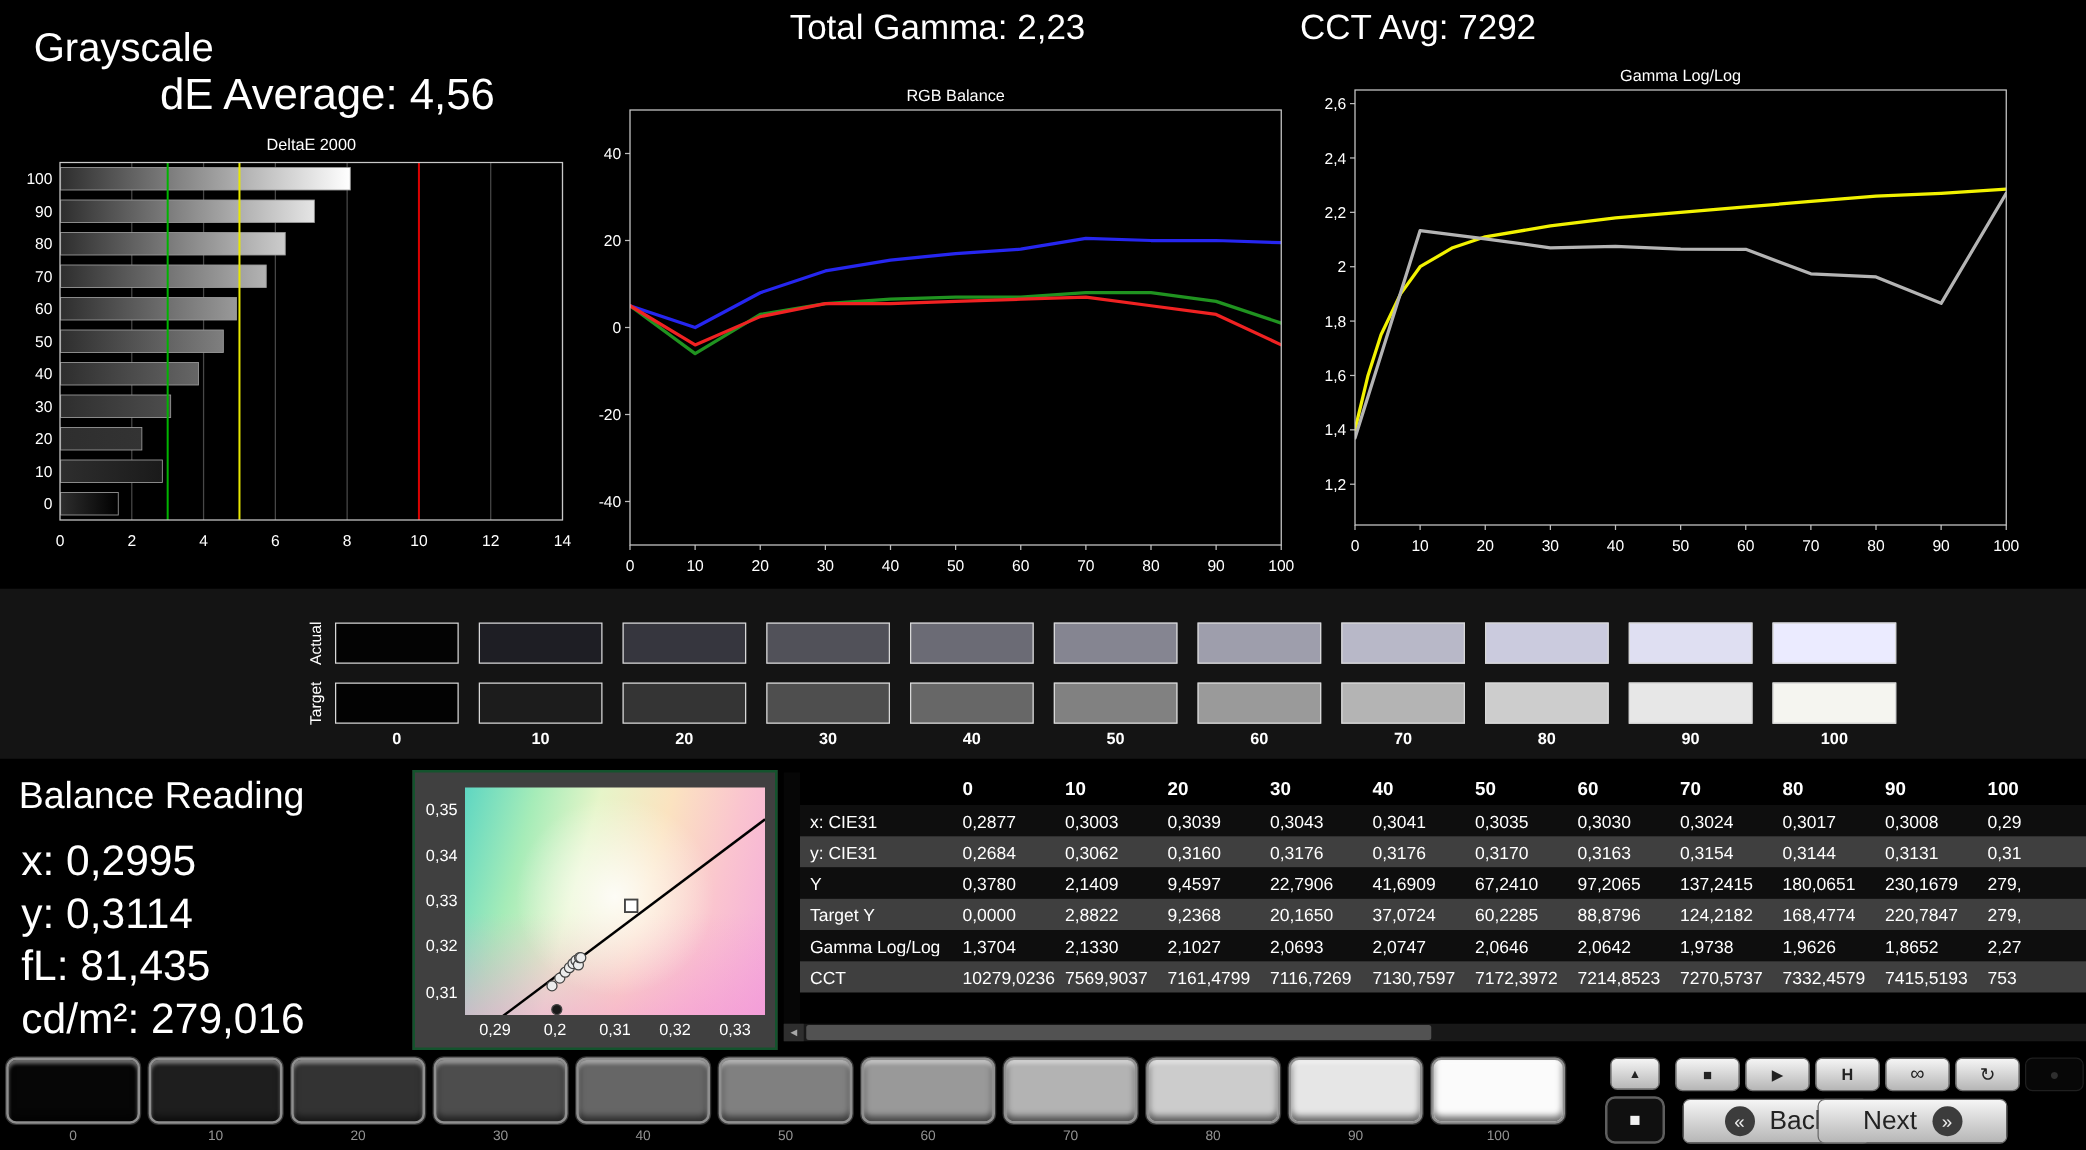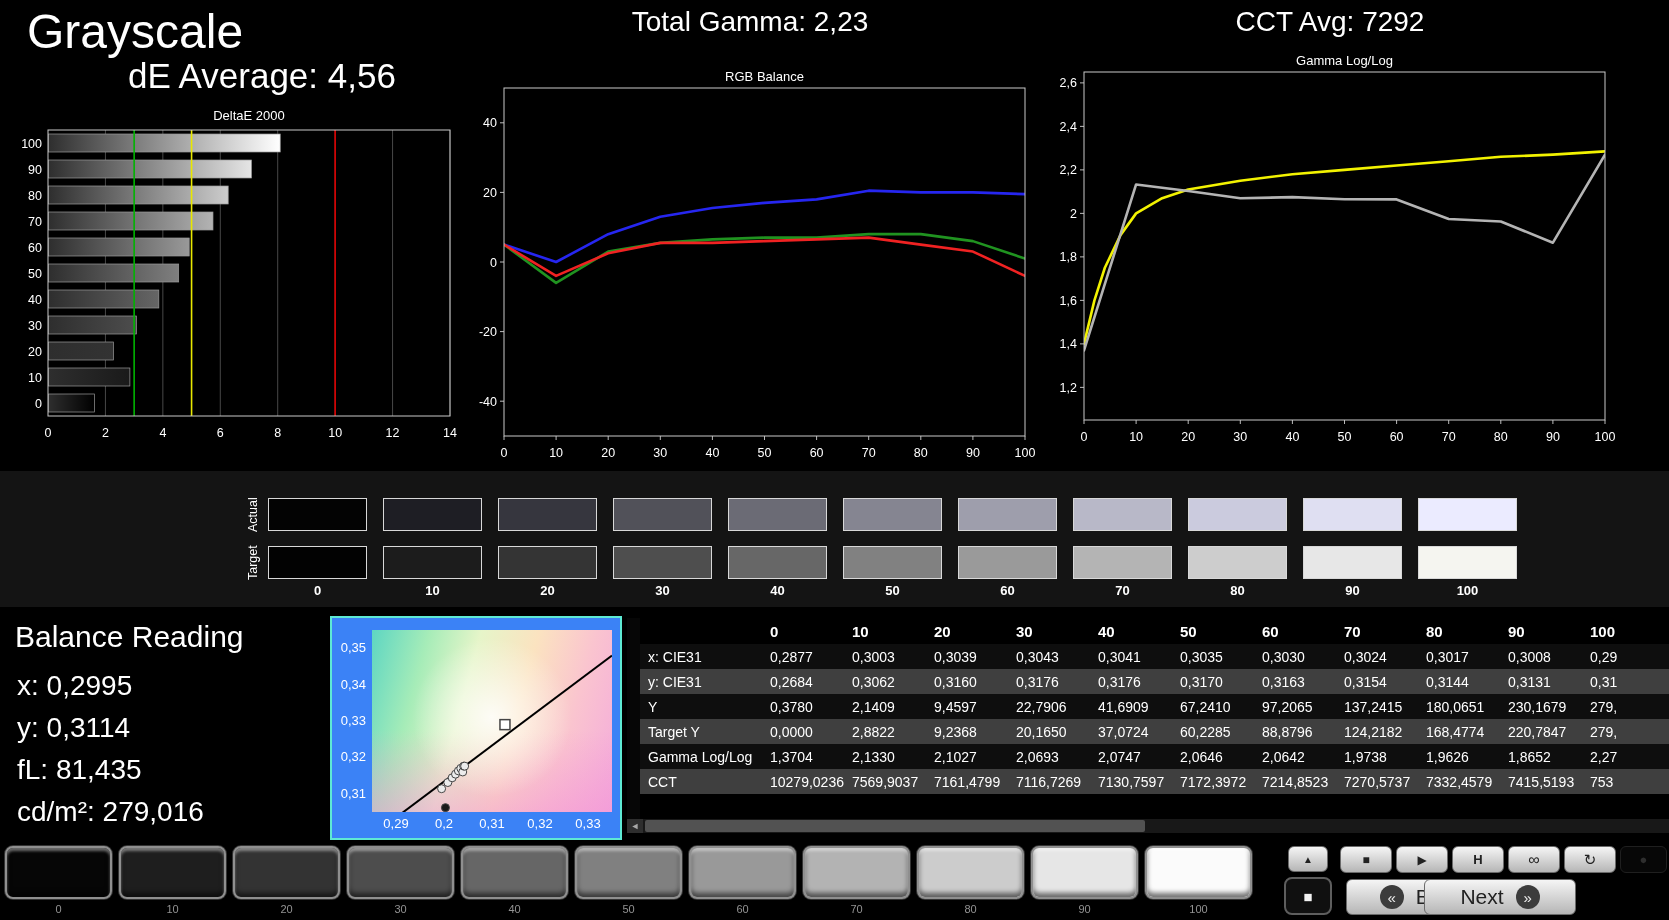--- a/index.html
+++ b/index.html
@@ -1,42 +1,42 @@
 <!DOCTYPE html>
 <html><head>
 <meta charset="utf-8">
 <style>
   *{margin:0;padding:0;box-sizing:border-box}
   html,body{width:1669px;height:920px;background:#000;overflow:hidden;
     font-family:"Liberation Sans","DejaVu Sans",sans-serif;color:#fff}
   #screen{position:relative;width:1669px;height:920px;background:#000}
   .hdr{position:absolute;white-space:nowrap}
-  #title-grayscale{left:27px;top:4px;font-size:48px}
+  #title-grayscale{left:27px;top:20px;font-size:32px}
   #title-de{left:128px;top:56px;font-size:35px}
   #title-mid{left:460px;top:6px;width:580px;text-align:center;font-size:28px}
-  #title-right{left:1040px;top:6px;width:580px;text-align:center;font-size:28px}
+  #title-right{left:1040px;top:6px;width:580px;text-align:left;font-size:28px}
 
   .chart{position:absolute}
   #chart-deltae{left:8px;top:106px;width:460px;height:345px}
   #chart-rgb{left:460px;top:68px;width:580px;height:400px}
   #chart-gamma{left:1040px;top:52px;width:580px;height:400px}
   .chart svg{position:absolute;left:0;top:0}
 
   #swatch-strip{position:absolute;left:0;top:471px;width:1669px;height:136px;background:#141414}
   .rot-label{position:absolute;writing-mode:vertical-rl;transform:rotate(180deg);
     height:46px;text-align:center;font-size:12.5px;color:#fff}
   .strip-swatch{position:absolute;width:99px;height:33px;border:1px solid #d8d8d8}
   .strip-col-label{position:absolute;top:112px;width:99px;text-align:center;font-size:13px;font-weight:bold}
 
   #current-reading-title{left:15px;top:620px;font-size:30px}
-  .reading-line{position:absolute;left:17px;font-size:28px;white-space:nowrap}
+  .reading-line{position:absolute;left:17px;font-size:34px;white-space:nowrap}
   #reading-x{top:670px} #reading-y{top:712px} #reading-fl{top:754px} #reading-cdm2{top:796px}
 
   #cie-panel{position:absolute;left:330px;top:616px;width:292px;height:224px;
-    background:#3b82f6;border:2px solid #5eead4}
+    background:#404040;border:2px solid #14532d}
   .cie-gradient{position:absolute;left:40px;top:12px;width:240px;height:182px;
     background:
       radial-gradient(circle at 50% 48%, rgba(255,255,255,0.85) 0%, rgba(255,255,255,0) 52%),
       linear-gradient(to bottom, rgba(255,255,255,0) 55%, rgba(243,145,214,0.5) 100%),
       linear-gradient(105deg,#5ed6c2 0%,#a6ecb8 20%,#e6f5c9 38%,#fbe3c0 58%,#fac4cf 78%,#f4aadc 100%)}
   .cie-ylabel{position:absolute;left:0;width:34px;text-align:right;font-size:13px}
   .cie-xlabel{position:absolute;top:198px;width:40px;text-align:center;font-size:13px}
 
   #table-gutter{position:absolute;left:627px;top:618px;width:13px;height:215px;background:#060606}
   #meas-table{position:absolute;left:640px;top:618px;width:1029px}
@@ -63,21 +63,21 @@
   #btn-window{left:1284px;top:34px;width:48px;height:38px;background:#101010;
     border:2px solid #5e5e5e;border-radius:8px;color:#f2f2f2;font-size:15px}
   #btn-stop{left:1340px;top:3px;width:52px;height:27px;font-size:12px}
   #btn-play{left:1396px;top:3px;width:52px;height:27px;font-size:12px}
   #btn-marker{left:1452px;top:3px;width:52px;height:27px;font-size:13px;font-weight:bold}
   #btn-loop{left:1508px;top:3px;width:52px;height:27px;font-size:16px}
   #btn-refresh{left:1564px;top:3px;width:52px;height:27px;font-size:15px}
   #btn-record{left:1620px;top:3px;width:47px;height:27px;background:#070707;
     border:1px solid #1f1f1f;color:#2e2e2e;font-size:13px}
   #btn-back{left:1346px;top:36px;width:150px;height:36px;font-size:21px;gap:12px}
-  #btn-next{left:1424px;top:36px;width:152px;height:36px;font-size:21px;gap:12px}
+  #btn-next{left:1454px;top:36px;width:152px;height:36px;font-size:21px;gap:12px}
   .badge{width:24px;height:24px;border-radius:50%;background:#3c3c3c;color:#ededed;
     display:flex;align-items:center;justify-content:center;font-size:15px;flex:none}
 </style>
 </head>
 <body>
 
 <div id="screen">
   <div class="hdr" id="title-grayscale">Grayscale</div>
   <div class="hdr" id="title-de">dE Average: 4,56</div>
   <div class="hdr" id="title-mid">Total Gamma: 2,23</div>

